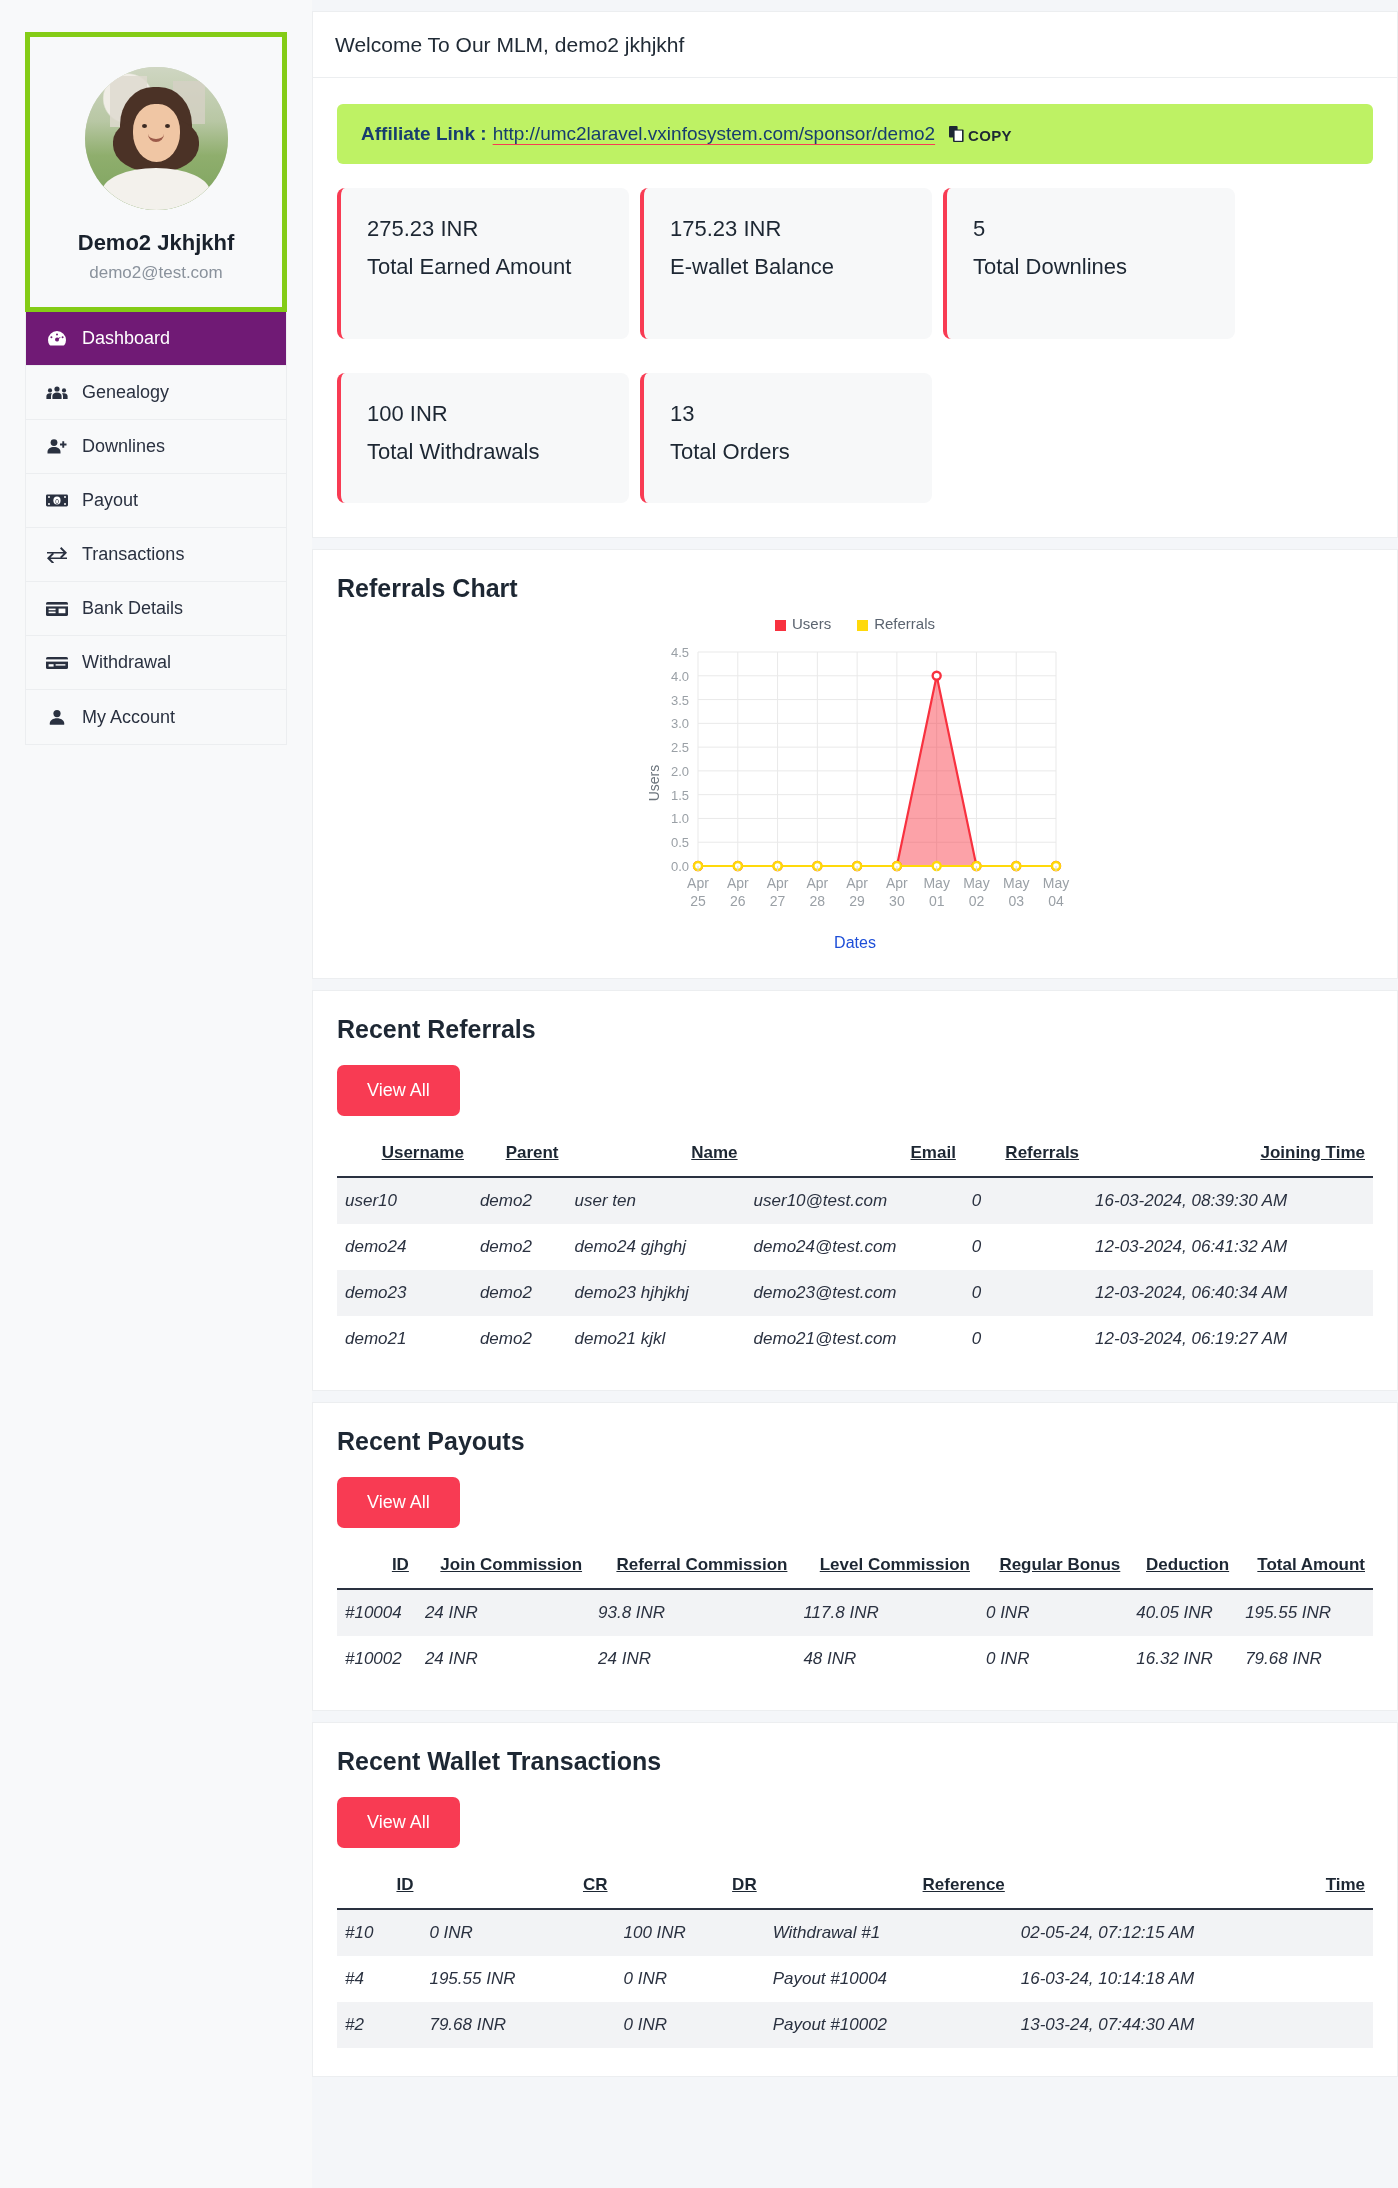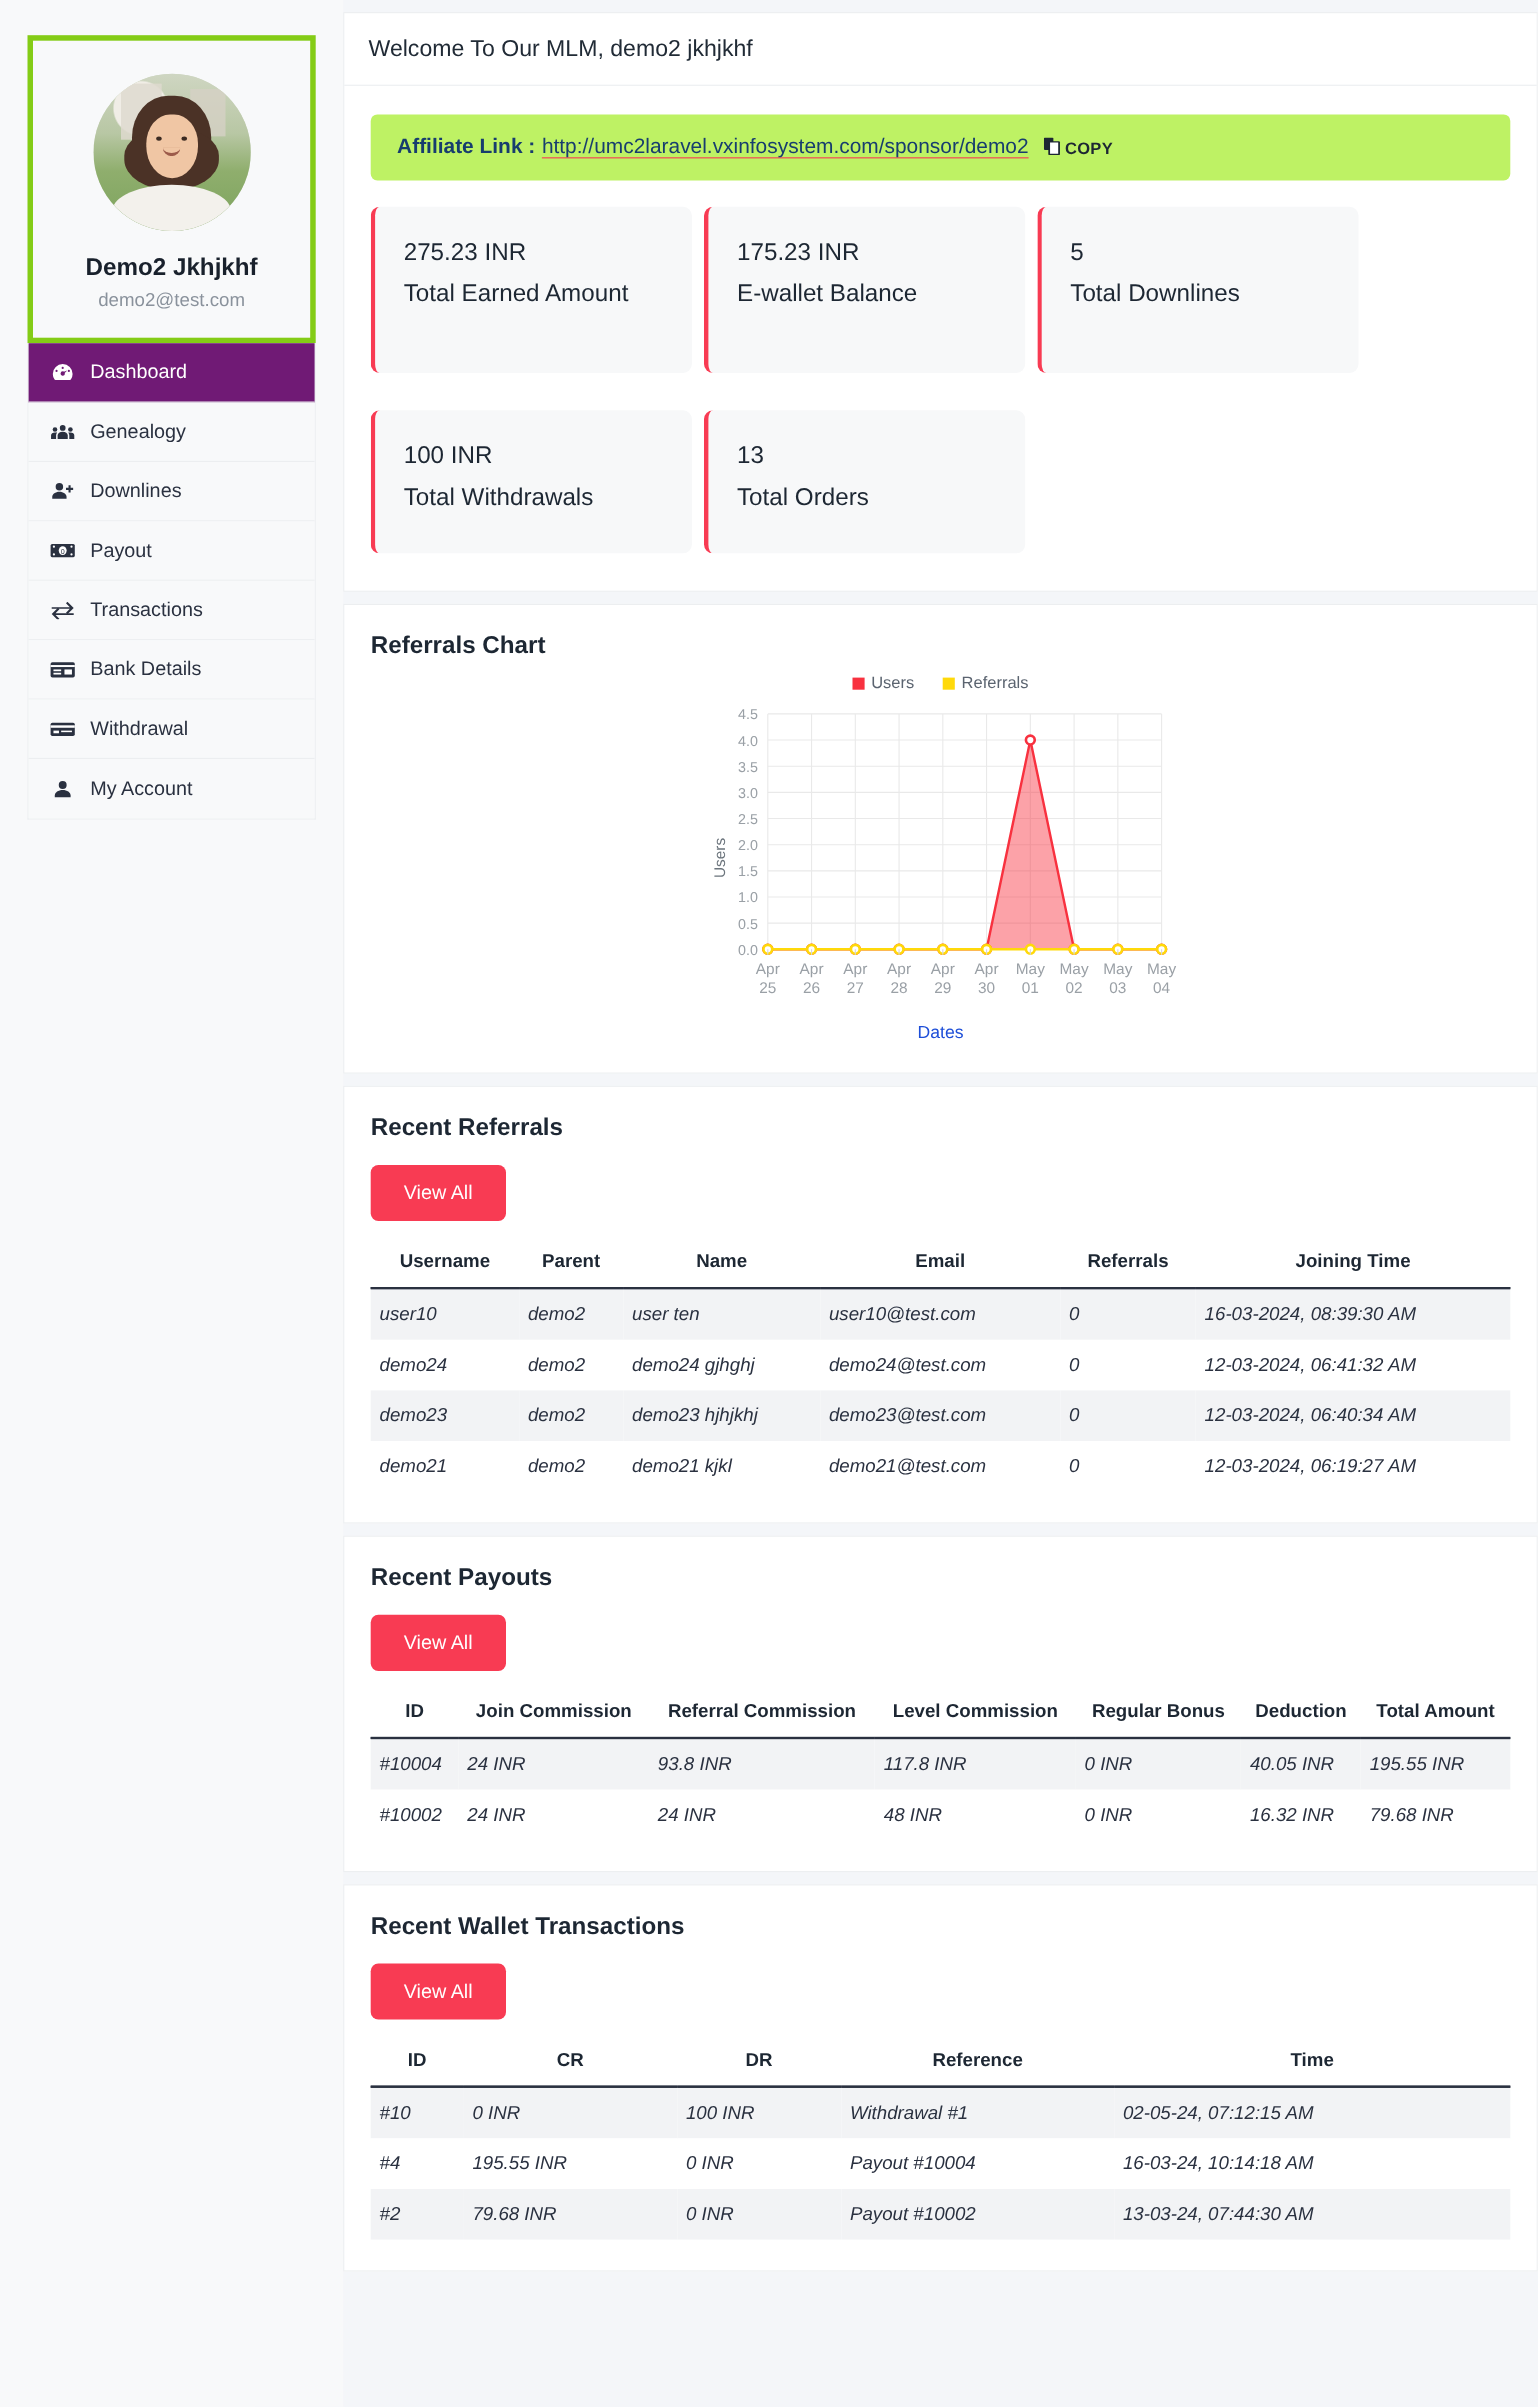--- a/index.html
+++ b/index.html
@@ -132,21 +132,21 @@
     background:#f7f8f9;
     border-left:4px solid #f83b53;
     border-radius:8px;
     padding:28px 26px 22px 26px;
   }
   .stat.tall { min-height:151px; }
   .stat-val { font-size:22px; color:#1d2733; margin-bottom:10px; }
   .stat-lbl { font-size:22px; color:#1d2733; line-height:1.32; }
   .stats-row2 { padding-top:0; }
 
-  .sec-title { font-size:22px; font-weight:bold; color:#1d2733; padding:24px 24px 0 24px; }
+  .sec-title { font-size:25px; font-weight:bold; color:#1d2733; padding:24px 24px 0 24px; }
 
   
   .chart-box { padding:12px 24px 26px 24px; }
   .legend { display:flex; justify-content:center; gap:26px; margin-bottom:6px; font-size:15px; color:#5b6470; }
   .legend span.sw{ display:inline-block; width:11px; height:11px; margin-right:6px; vertical-align:middle; }
   .chart-area { position:relative; width:430px; height:290px; margin:0 auto; }
   .ylab {
     position:absolute; left:-4px; top:50%;
     transform:translateY(-50%) rotate(-90deg);
     transform-origin:center;
@@ -159,25 +159,26 @@
   .view-all {
     display:inline-block; margin:21px 24px 6px 24px;
     background:#f83b53; color:#fff;
     border:none; border-radius:7px;
     padding:15px 30px; font-size:18px; cursor:pointer;
     font-family:"Liberation Sans", sans-serif;
   }
   .tbl-wrap{ padding:10px 24px 28px 24px; }
   table { width:100%; border-collapse:collapse; font-size:17px; }
   th {
-    text-align:center; font-weight:bold; color:#1d2733;
+    text-align:right; font-weight:bold; color:#1d2733;
     padding:10px 8px 12px 8px;
     border-bottom:2px solid #2a3140;
     vertical-align:bottom;
     line-height:1.3;
+    text-decoration:underline;
   }
   td { padding:13px 8px; color:#2a3140; border:none;font-style:italic; }
   tbody tr:nth-child(odd){ background:#f2f3f5; }
   tbody tr:nth-child(even){ background:#fff; }
 </style>
 </head>
 <body>
 
 <div class="app">
 

